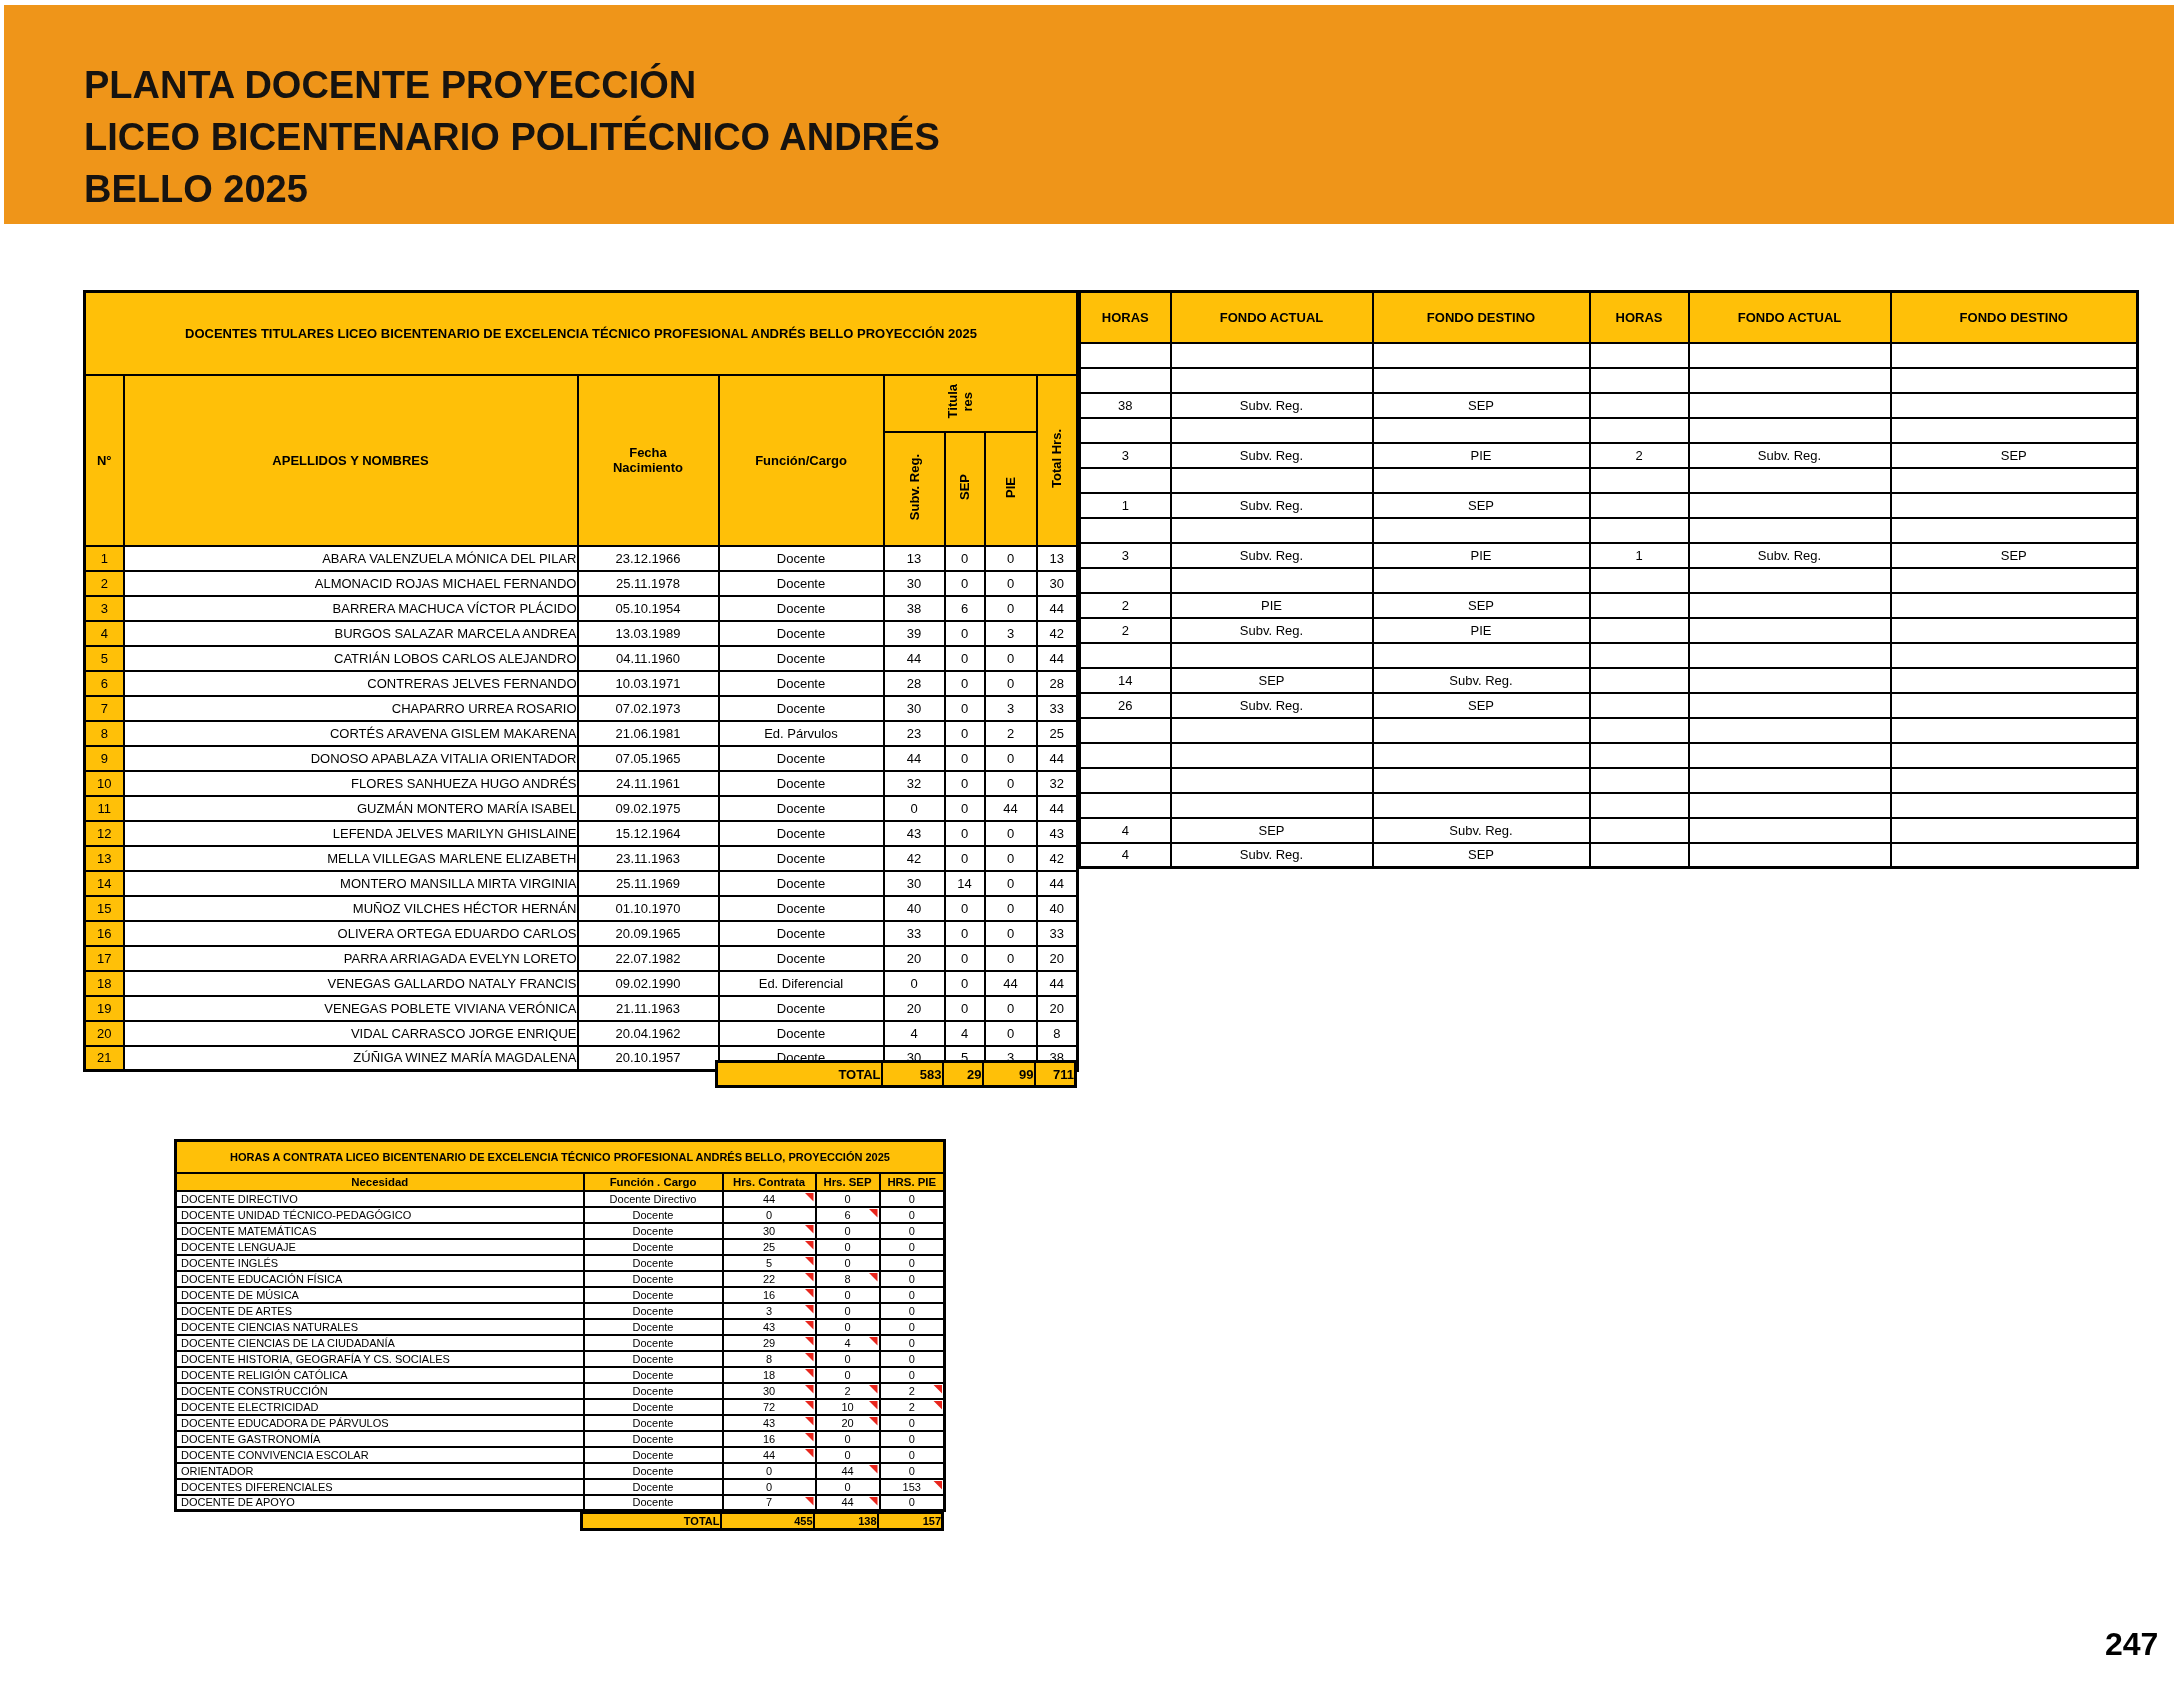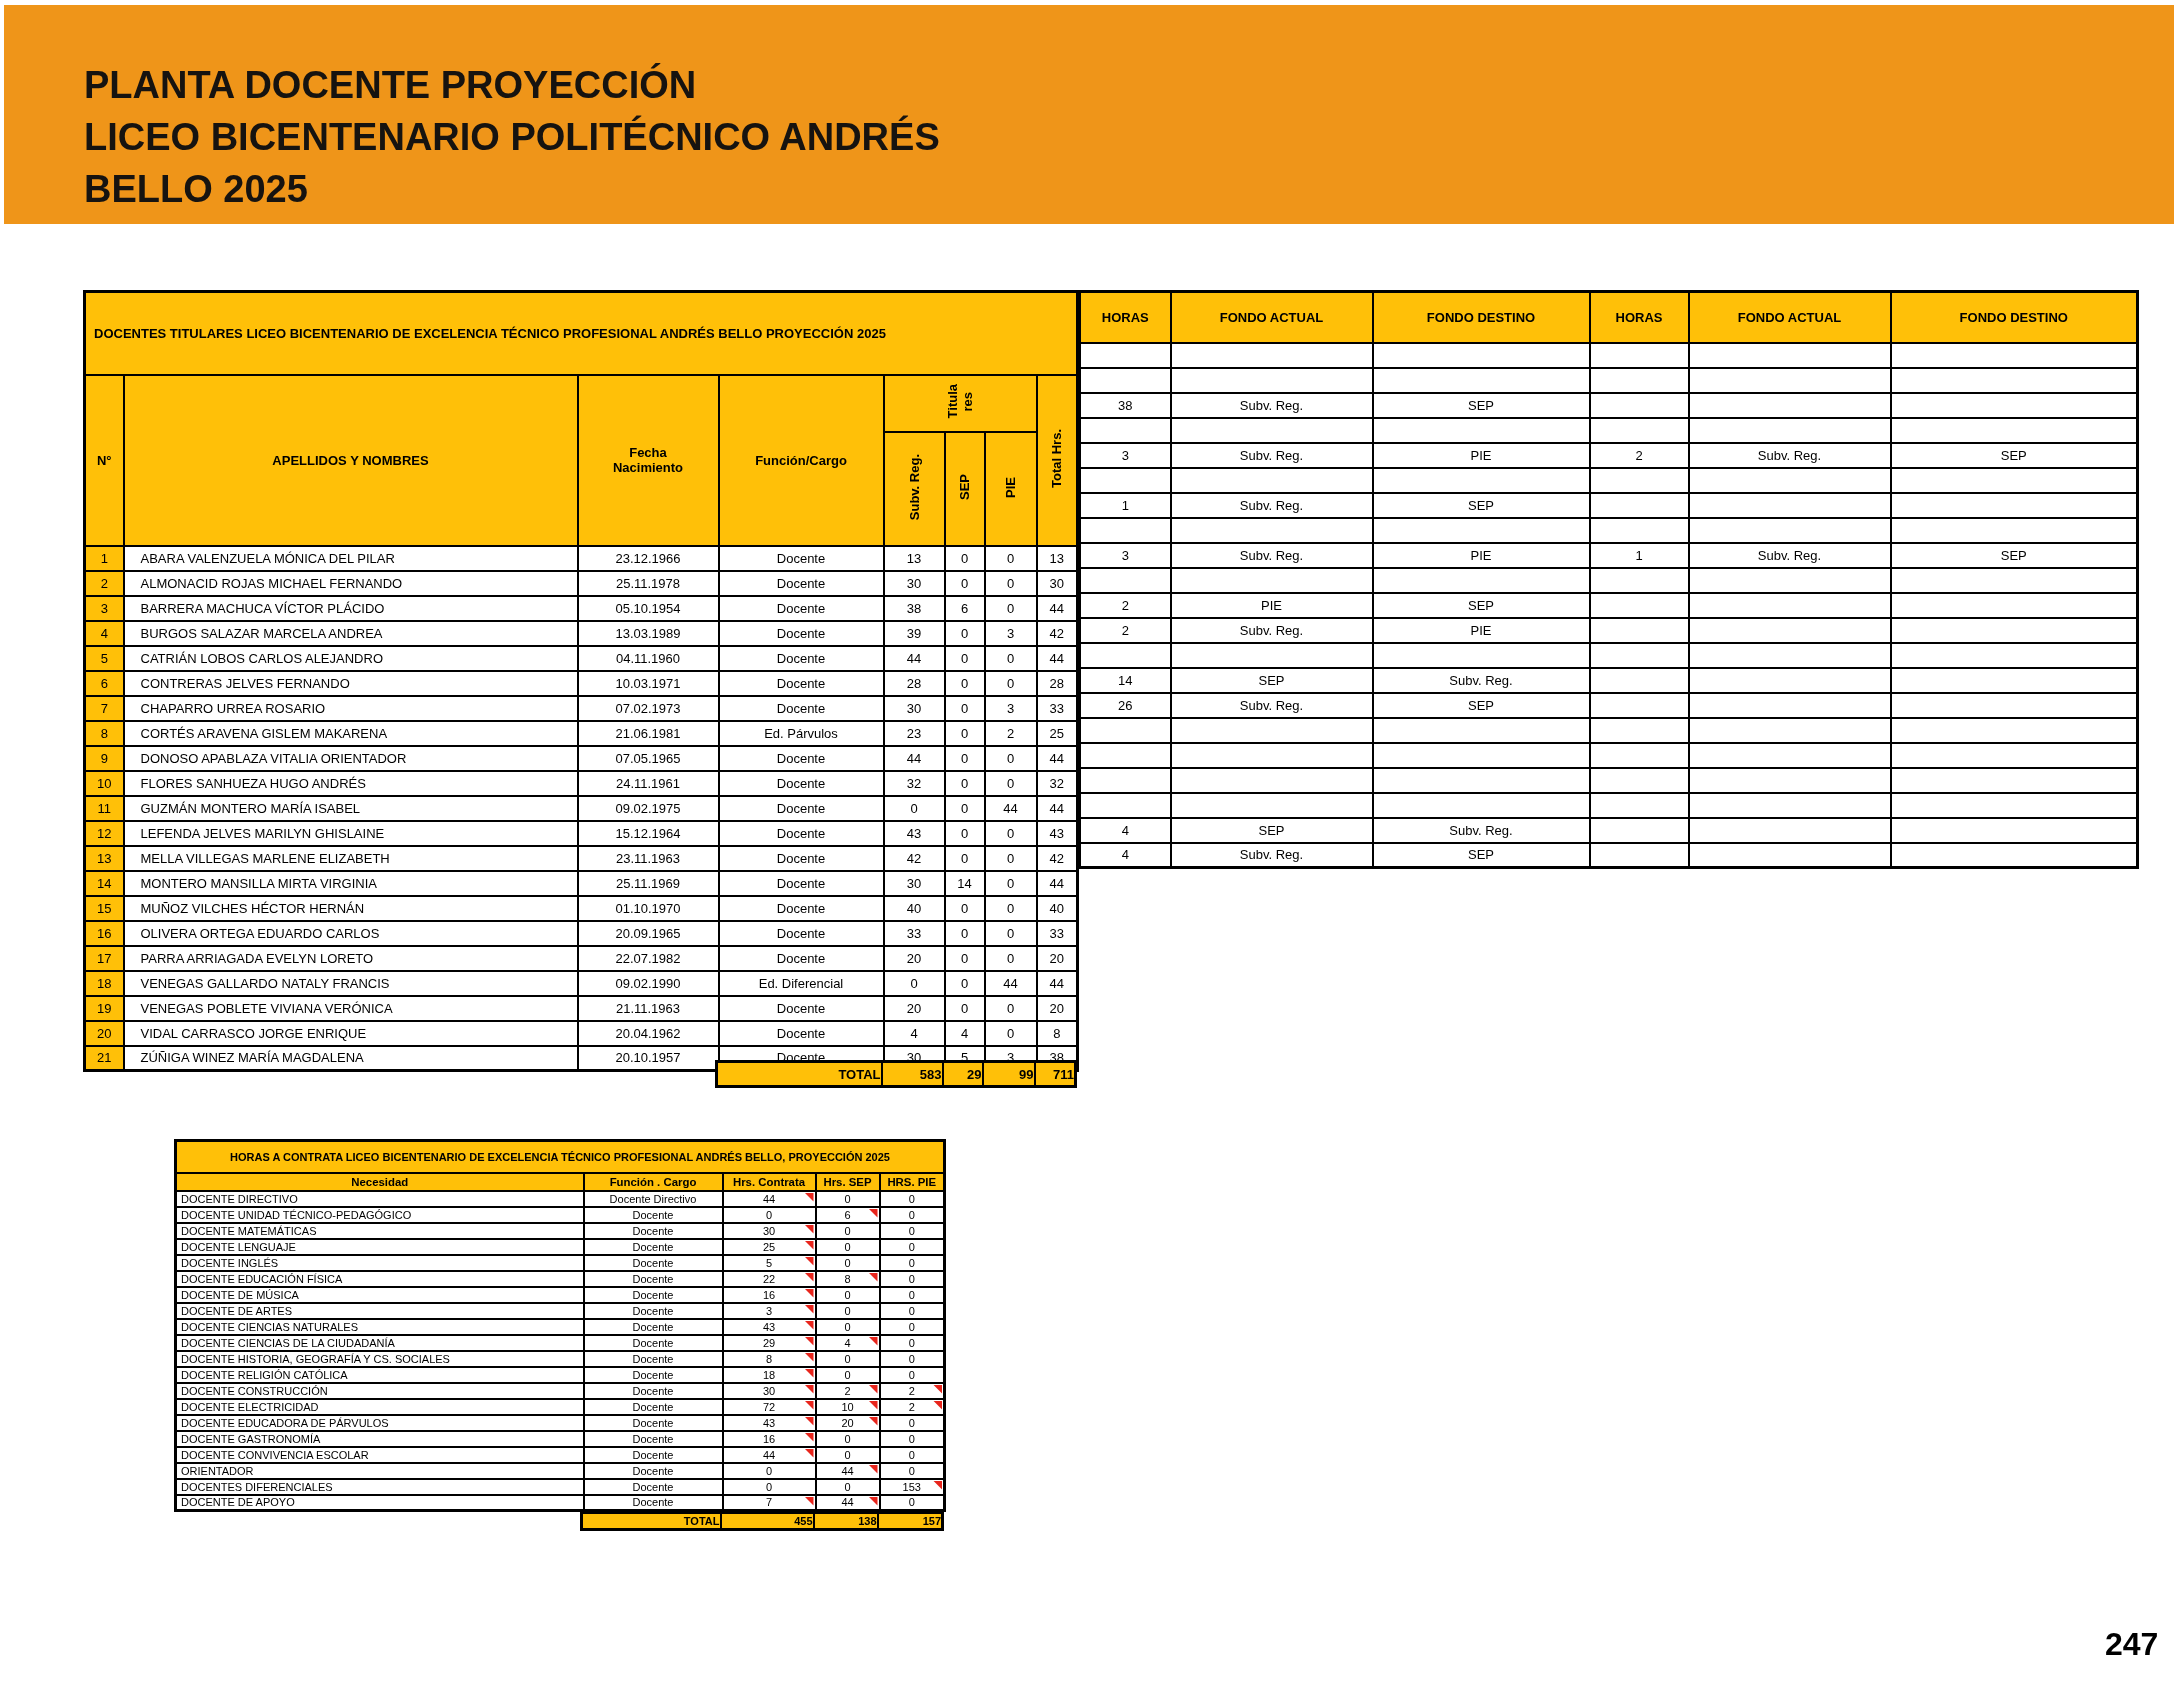--- a/index.html
+++ b/index.html
@@ -12,29 +12,29 @@
 
   table{border-collapse:collapse;table-layout:fixed}
   td{overflow:hidden}
   .gold{background:#FFC008}
   .bordered{border:3px solid #000}
   .bordered td{border:2px solid #000}
 
   
   .maintbl{position:absolute;left:83px;top:290px;width:993px}
   .maintbl td{font-size:13px}
-  .band-title{height:83px;font-weight:bold;font-size:15px;padding-left:8px;text-align:left}
+  .band-title{height:83px;font-weight:bold;font-size:15px;text-align:center}
   .colhead{font-weight:bold;font-size:13px;text-align:center}
   .pre{white-space:pre-line}
   .h58 td{height:57px}
   .h115 td{height:114px}
   .vert{display:inline-block;writing-mode:vertical-rl;transform:rotate(180deg);font-weight:bold;font-size:13px;line-height:15px;white-space:nowrap}
   .tcell{text-align:center}
   .drow td{height:25px;text-align:center}
-  .drow td.name{text-align:left;padding-left:16px;white-space:nowrap}
+  .drow td.name{text-align:right;padding-left:9px;white-space:nowrap}
   .drow td.num{background:#FFC008}
 
   
   .fundtbl{position:absolute;left:1078px;top:290px;width:1057px}
   .fundtbl td{font-size:13px;text-align:center}
   .fund-title{height:203px;font-weight:bold;font-size:15px}
   .fund-sub td{height:51px;font-weight:bold}
   .fundtbl .frow td{height:25px}
 
   

